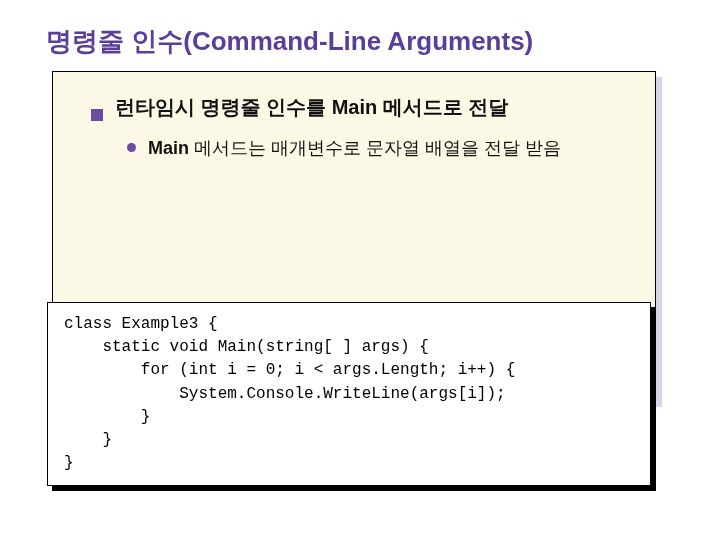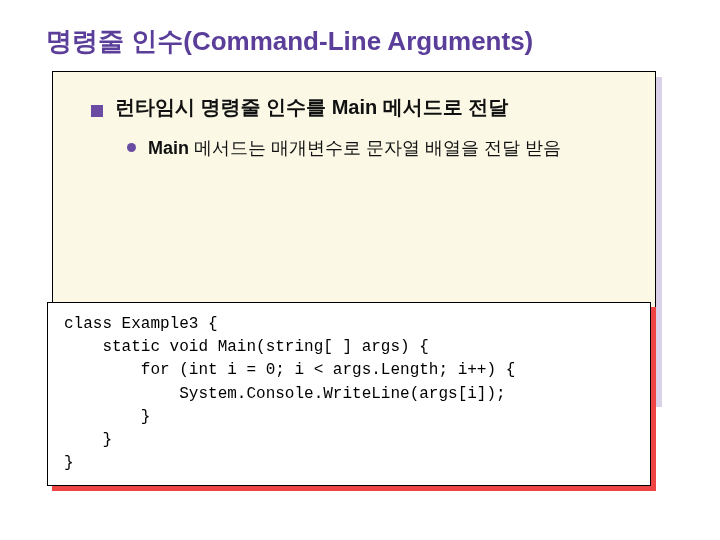--- a/index.html
+++ b/index.html
@@ -37,21 +37,21 @@
   padding: 22px 38px 90px 38px;
   min-height: 330px;
   box-sizing: border-box;
 }
 .level1 {
   font-size: 20px;
   font-weight: bold;
   color: #111;
   margin: 0 0 14px 0;
   display: flex;
-  align-items: center;
+  align-items: flex-end;
 }
 .bullet-square {
   display: inline-block;
   width: 12px;
   height: 12px;
   background: #6a4ca3;
   margin-right: 12px;
   margin-top: 6px;
   flex-shrink: 0;
 }
@@ -74,21 +74,21 @@
   border-radius: 50%;
   margin-right: 12px;
   margin-top: 8px;
   flex-shrink: 0;
 }
 .level2-text .bold-part {
   font-weight: bold;
   margin-top: 39px;
 }
 .code-shadow {
-  background: #ef4444;
+  background: #000000;
   margin: -100px 12px 10px 12px;
   position: relative;
 }
 .code-box {
   background: #fff;
   border: 1px solid #000;
   position: relative;
   top: -5px;
   left: -5px;
   font-family: "Courier New", monospace;

